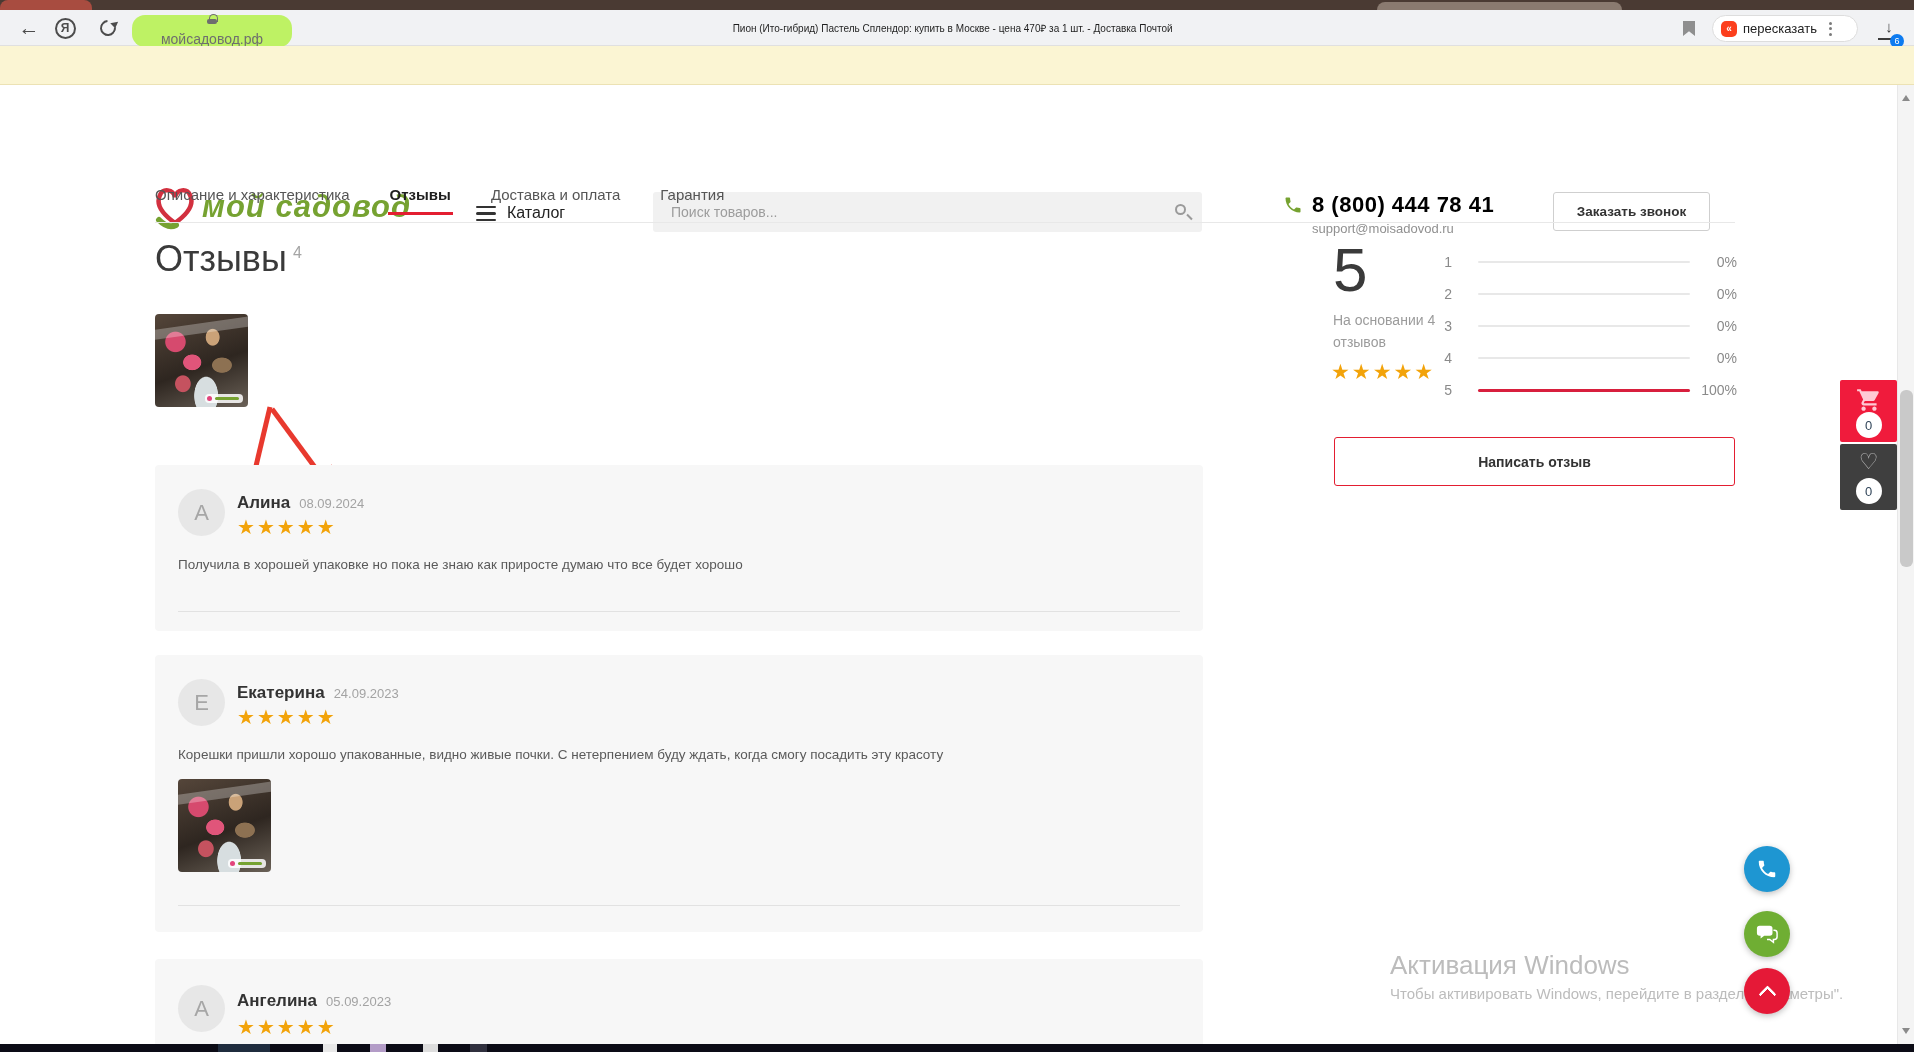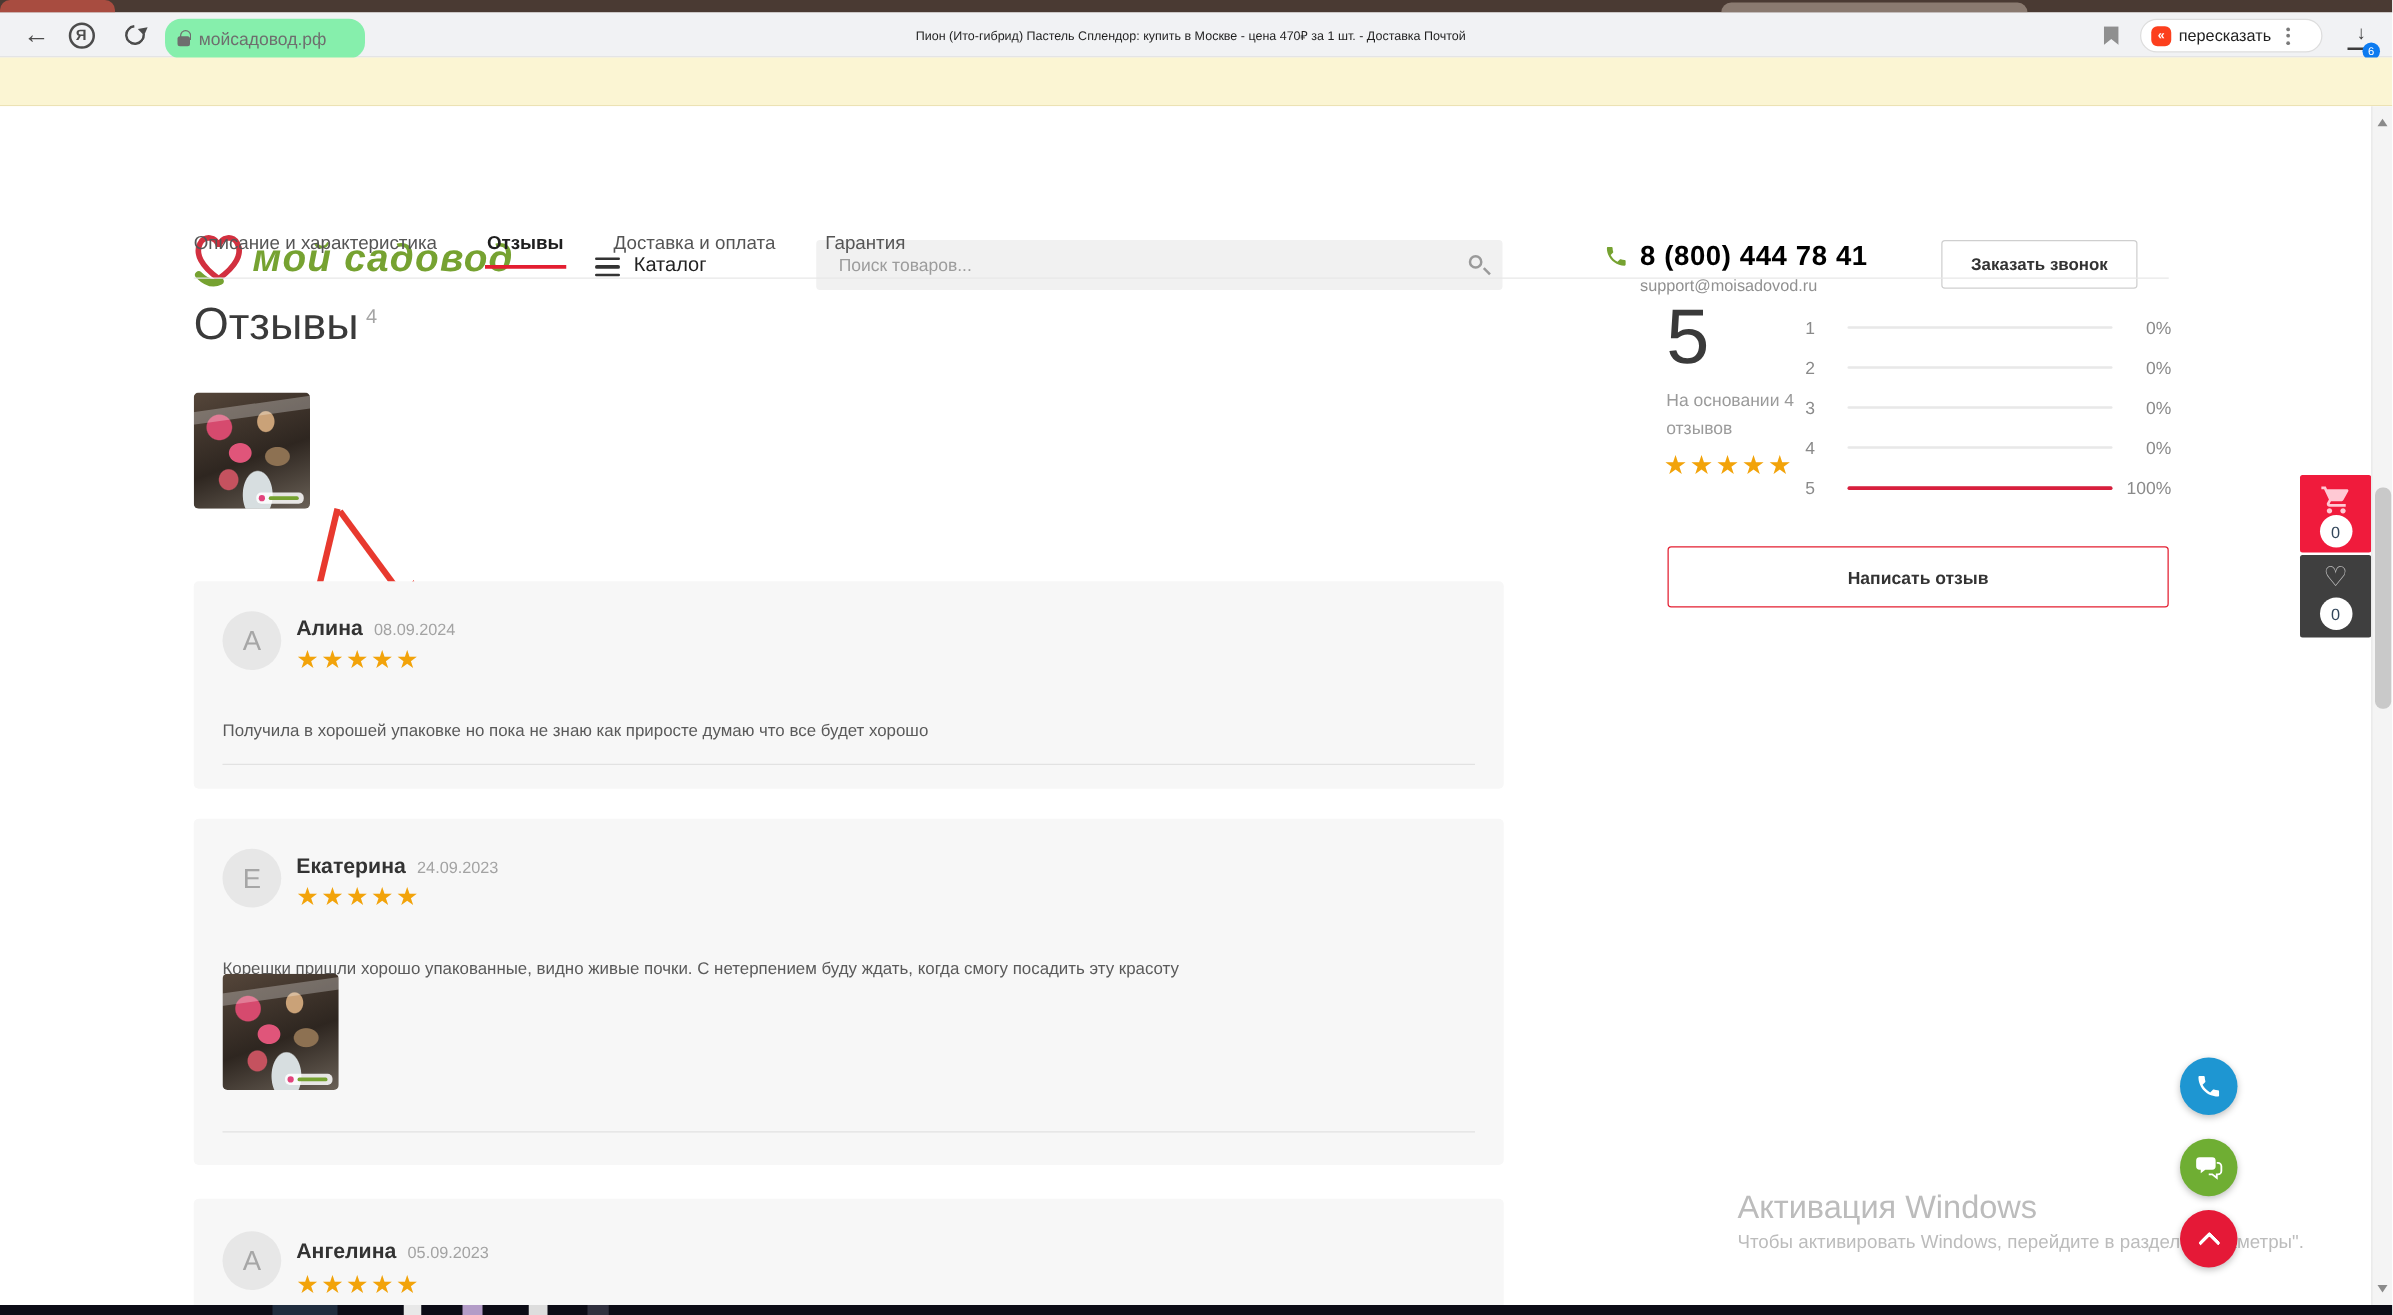--- a/index.html
+++ b/index.html
@@ -12,21 +12,21 @@
   .win-tab-light { position:absolute; left:1377px; top:2px; width:245px; height:8px; background:#8a7a70; border-radius:8px 8px 0 0; }
 
   .toolbar { position:absolute; left:0; top:10px; width:1914px; height:36px; background:#f1f2f4; border-bottom:1px solid #e0e0e0; }
   .tb-ico { position:absolute; top:0; height:36px; display:flex; align-items:center; justify-content:center; color:#4c4c4c; }
   .back-ico { left:14px; width:30px; font-size:21px; }
   .ya-ico { left:52px; width:26px; }
   .ya-circle { width:21px; height:21px; border:2px solid #4c4c4c; border-radius:50%; font-size:12px; font-weight:bold; display:flex; align-items:center; justify-content:center; color:#4c4c4c; }
   .reload-ico { left:94px; width:28px; }
   .reload-c { position:relative; width:16px; height:16px; border:2px solid #4c4c4c; border-radius:50%; border-top-color:transparent; transform:rotate(40deg); }
   .reload-c::after { content:""; position:absolute; right:-4px; top:-3px; border:4px solid transparent; border-left:6px solid #4c4c4c; transform:rotate(40deg); }
-  .url-pill { position:absolute; left:132px; top:5px; height:32px; width:160px; background:#86efac; border-radius:13px; display:flex; align-items:center; padding:0 10px; gap:7px; }
+  .url-pill { position:absolute; left:132px; top:5px; height:32px; width:160px; background:#bef264; border-radius:13px; display:flex; align-items:center; padding:0 10px; gap:7px;flex-direction:column; }
   .lock { position:relative; width:10px; height:8px; background:#6e6e6e; border-radius:2px; margin-top:4px; }
   .lock::before { content:""; position:absolute; left:1.5px; top:-5px; width:7px; height:7px; border:1.8px solid #6e6e6e; border-bottom:none; border-radius:5px 5px 0 0; }
   .url-text { font-size:14px; color:#6e6e6e; }
   .page-title { position:absolute; left:50%; top:0; transform:translateX(-51%); height:36px; display:flex; align-items:center; font-size:10px; color:#1f1f1f; white-space:nowrap; }
   .bookmark-ico { position:absolute; left:1683px; top:11px; width:12px; height:15px; background:#8f8f8f; clip-path:polygon(0 0,100% 0,100% 100%,50% 68%,0 100%); }
   .retell-pill { position:absolute; left:1712px; top:5px; width:146px; height:27px; background:#fff; border:1px solid #ddd; border-radius:14px; display:flex; align-items:center; padding:0 8px; gap:6px; }
   .gpt-ico { width:16px; height:16px; background:#fc3f1d; border-radius:5px; color:#fff; font-size:10px; font-weight:bold; display:flex; align-items:center; justify-content:center; }
   .retell-label { font-size:13px; color:#222; }
   .vdots { display:inline-flex; flex-direction:column; gap:2.5px; margin-left:6px; }
   .vdots i { width:3px; height:3px; border-radius:50%; background:#7a7a7a; }
@@ -92,21 +92,21 @@
   
   .card { position:absolute; left:155px; width:1048px; background:#f7f7f7; border-radius:4px; }
   .card-1 { top:465px; height:166px; }
   .card-2 { top:655px; height:277px; }
   .card-3 { top:959px; height:140px; }
   .avatar { position:absolute; left:23px; top:24px; width:47px; height:47px; background:#e7e7e7; border-radius:50%; display:flex; align-items:center; justify-content:center; font-size:22px; color:#a6a6a6; }
   .rev-name-row { position:absolute; left:82px; top:28px; display:flex; align-items:baseline; gap:9px; }
   .rev-name { font-size:17px; font-weight:bold; color:#333; }
   .rev-date { font-size:13px; color:#a3a3a3; }
   .rev-stars { position:absolute; left:82px; top:50px; font-size:20px; color:#f2a30a; letter-spacing:2px; }
-  .rev-text { position:absolute; left:23px; top:92px; right:40px; font-size:13.5px; color:#5a5a5a;margin-top:20px; }
+  .rev-text { position:absolute; left:23px; top:92px; right:40px; font-size:13.5px; color:#5a5a5a; }
   .card-divider { position:absolute; left:23px; right:23px; height:1px; background:#e2e2e2; }
   .card-1 .card-divider { top:146px; }
   .card-2 .card-divider { top:250px; }
   .card-2 .photo { position:absolute; left:23px; top:124px; }
   .card-3 .avatar { top:26px; }
   .card-3 .rev-name-row { top:32px; }
   .card-3 .rev-stars { top:56px; }
 
   
   .avg-score { position:absolute; left:1333px; top:234px; font-size:62px; font-weight:500; color:#3a3a3a; }

